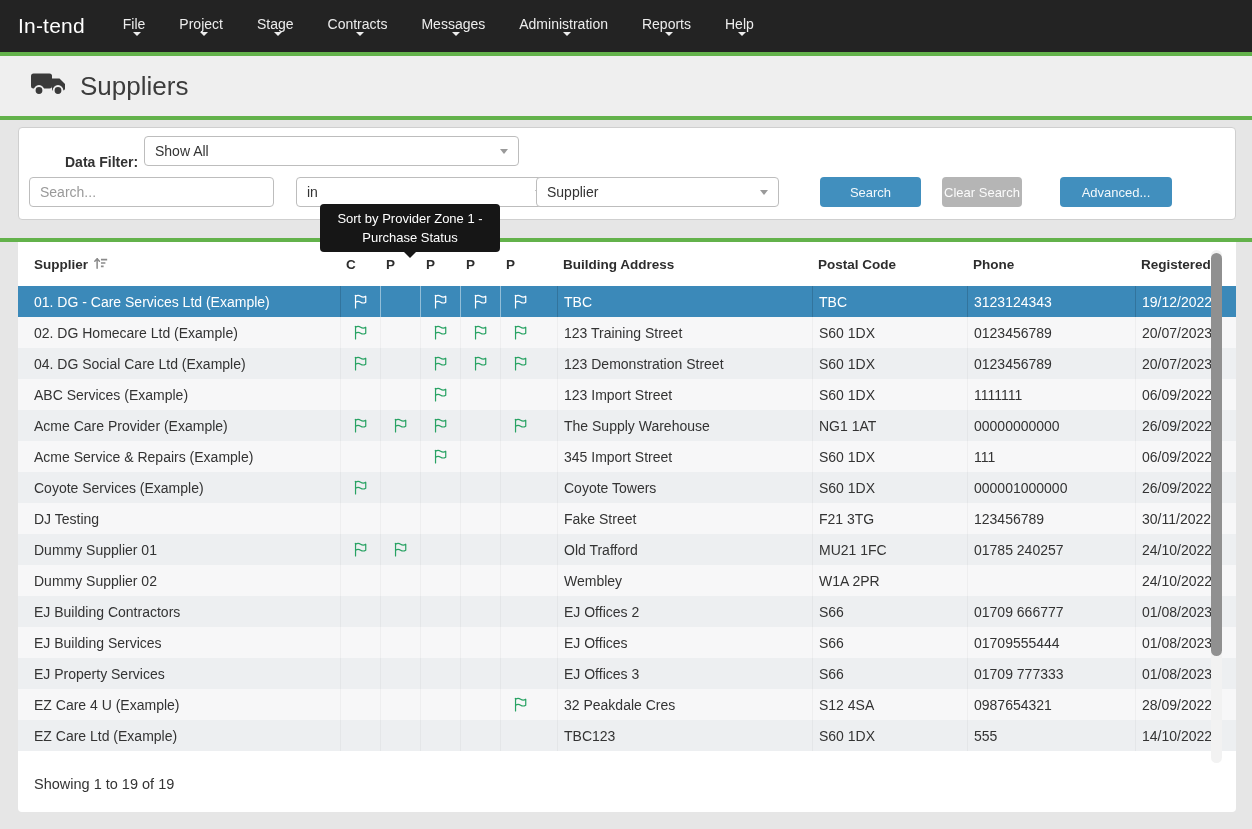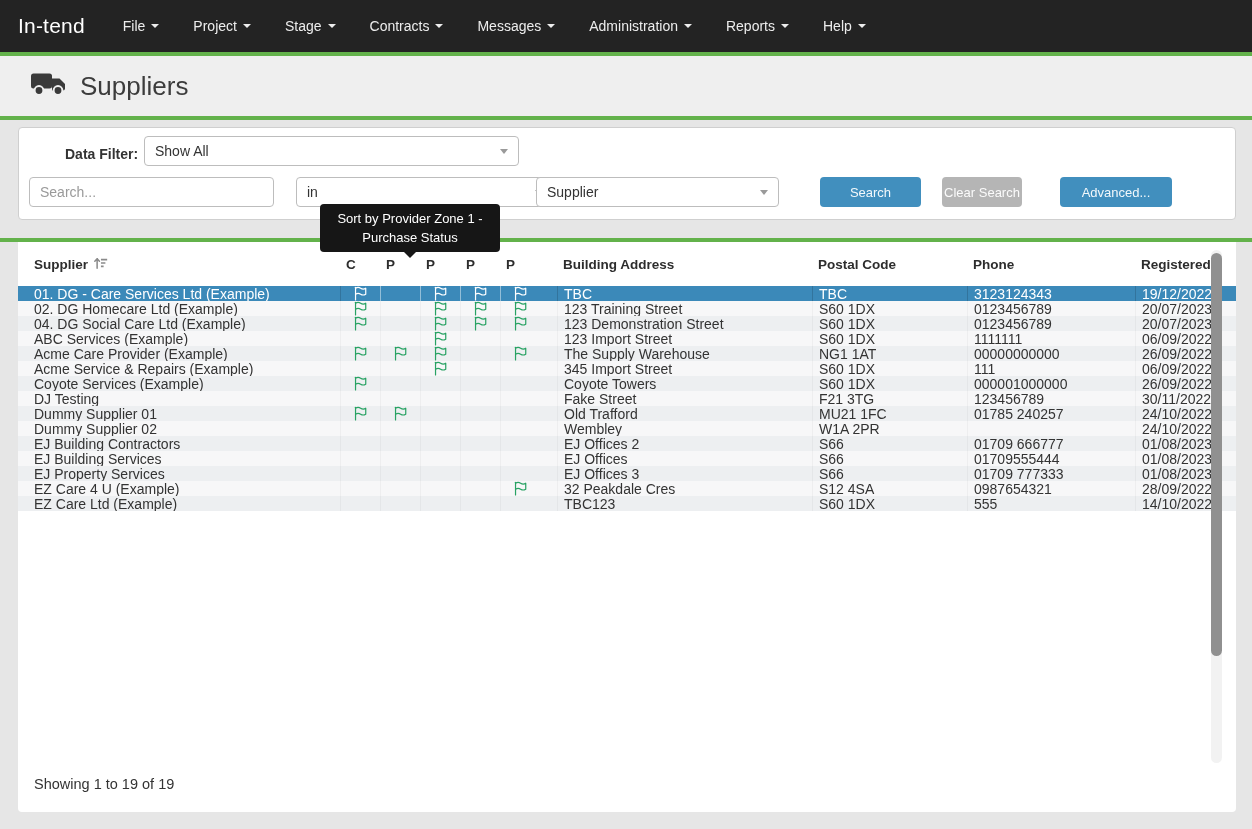--- a/index.html
+++ b/index.html
@@ -4,21 +4,21 @@
 <style>
   * { margin:0; padding:0; box-sizing:border-box; }
   html,body { width:1252px; height:829px; overflow:hidden;
     font-family:"Liberation Sans","DejaVu Sans",sans-serif; background:#e6e6e6; }
 
   
   .navbar { position:absolute; left:0; top:0; width:1252px; height:52px;
     background:#232323; display:flex; align-items:center; padding-left:18px; }
   .brand { color:#ffffff; font-size:21px; letter-spacing:.2px; margin-right:38px; }
   .nav-items { display:flex; align-items:center; gap:34px; }
-  .nav-item { color:#ededed; font-size:14px; cursor:pointer; display:flex; align-items:center; }
+  .nav-item { color:#ededed; font-size:14px; cursor:pointer; display:flex; align-items:center;flex-direction:column; }
   .nav-caret { width:0; height:0; border-left:4px solid transparent; border-right:4px solid transparent;
     border-top:4px solid #ededed; margin-left:6px; display:inline-block; }
   .green-line { position:absolute; left:0; width:1252px; height:4px; background:#63b24b; }
   #gl1 { top:52px; } #gl2 { top:116px; } #gl3 { top:238px; }
 
   
   .page-header { position:absolute; left:0; top:56px; width:1252px; height:60px;
     background:#efefef; display:flex; align-items:center; padding-left:30px; }
   .truck { margin-right:12px; }
   .page-title { font-size:26px; color:#3c3c3c; font-weight:500; }
@@ -54,21 +54,21 @@
     font-size:13.5px; font-weight:bold; color:#2d2d2d; }
   .col-supplier { width:314px; padding-left:8px; }
   .col-flag { width:40px; }
   .col-address { width:255px; padding-left:6px;margin-left:17px; }
   .col-postal { width:155px; padding-left:6px; }
   .col-phone { width:168px; padding-left:6px; }
   .col-reg { width:92px; padding-left:6px; }
   .thead .col-flag { padding-left:6px; }
   .thead .col-supplier { display:flex; align-items:center; gap:4px; }
   .tbody { }
-  .trow { display:flex; align-items:center; height:15px; padding-left:8px;
+  .trow { display:flex; align-items:center; height:31px; padding-left:8px;
     font-size:14px; color:#333; cursor:pointer; }
   .trow .cell { height:100%; display:flex; align-items:center; overflow:hidden; white-space:nowrap; }
   .trow .cell + .cell { border-left:1px solid rgba(0,0,0,0.035); }
   .trow .col-flag { justify-content:center; padding-left:0; }
   .alt-a { background:#edeff1; }
   .alt-b { background:#f7f7f8; }
   .selected { background:#3b89b9; color:#ffffff; }
   .selected .cell + .cell { border-left:1px solid rgba(0,0,0,0.15); }
   .selected .col-flag + .col-flag { border-left:1px solid rgba(255,255,255,0.45); }
   .tfoot { position:absolute; left:16px; top:534px; font-size:14.5px; color:#333; }
@@ -128,21 +128,21 @@
       <path d="M22 7 h7.5 l5.5 5.5 V17 a2 2 0 0 1 -2 2 H22 Z" fill="#3a3a3a"></path>
       <circle cx="9" cy="19" r="4.4" fill="#3a3a3a" stroke="#efefef" stroke-width="2"></circle>
       <circle cx="28" cy="19" r="4.4" fill="#3a3a3a" stroke="#efefef" stroke-width="2"></circle>
     </svg>
   </span>
   <div class="page-title">Suppliers</div>
 </div>
 <div class="green-line" id="gl2"></div>
 
 <div class="filter-panel">
-  <div class="lbl" style="left:10px; top:18px;padding-left:36px;">Data Filter:</div>
+  <div class="lbl" style="left:10px; top:26px;padding-left:36px;">Data Filter:</div>
   <div class="sel" style="left:125px; top:8px; width:375px;align-items:center;">
     <span>Show All</span>
     <span class="caret"></span>
   </div>
   <div class="inp" style="left:10px; top:49px; width:245px;">
     <input type="text" placeholder="Search..." style="">
   </div>
   <div class="sel" style="left:277px; top:49px; width:258px;">
     <span>in</span>
     <span class="caret"></span>

